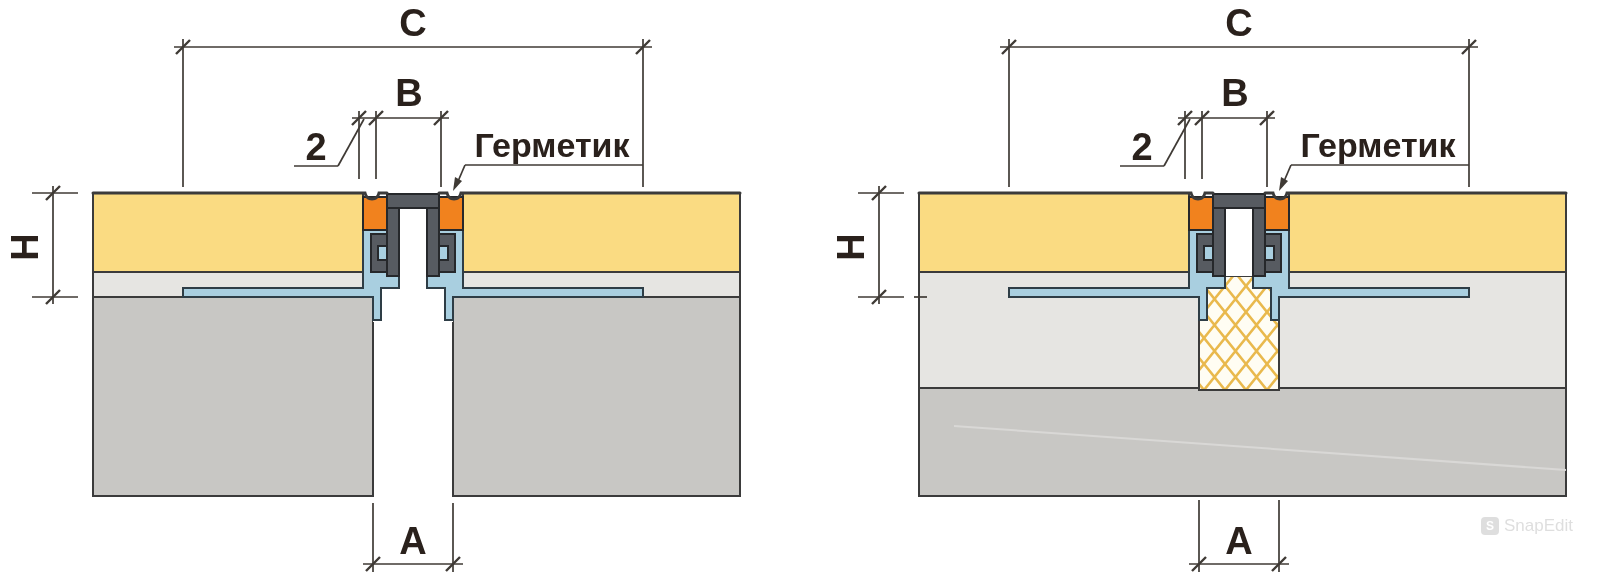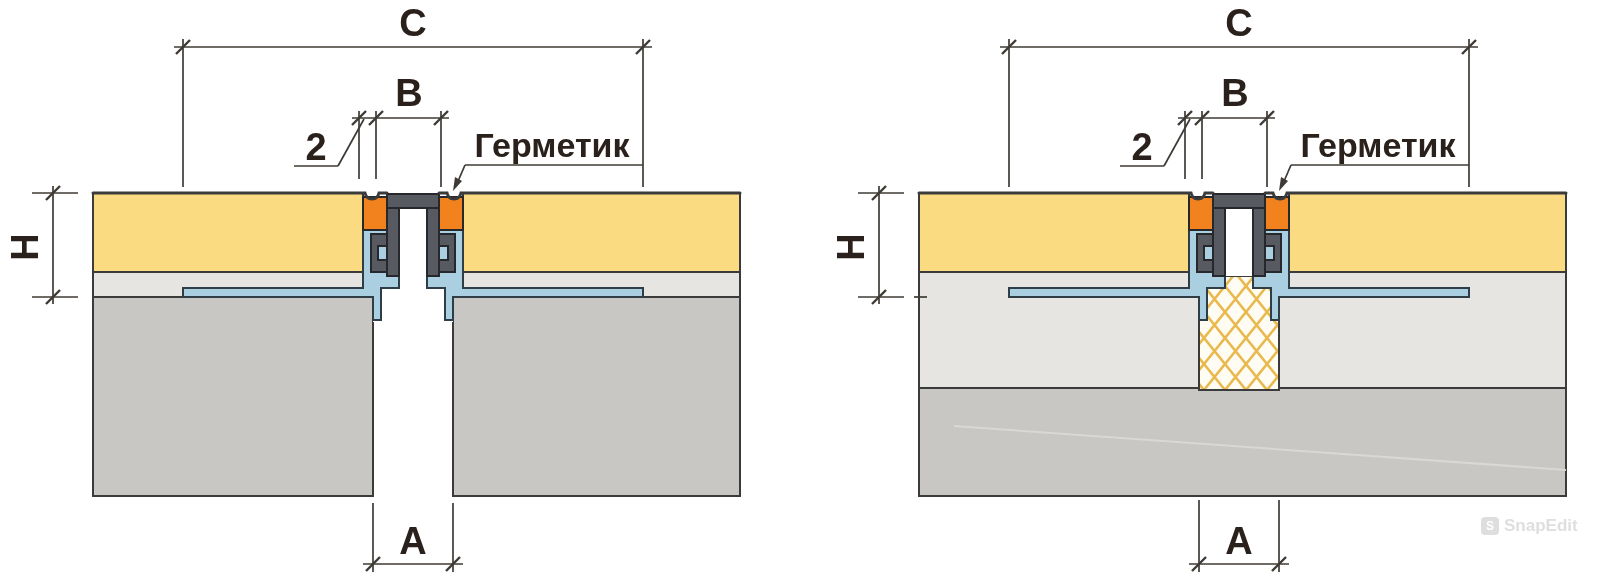--- a/index.html
+++ b/index.html
@@ -30,21 +30,21 @@
   .arrow{fill:var(--dim,#3f3a35);stroke:none;}
   .vein{stroke:var(--vein,#d9d8d6);stroke-width:2;}
   .watermark{
     position:absolute;left:1481px;top:516px;
     display:flex;align-items:center;gap:5px;opacity:.55;
   }
   .watermark .wm-box{
     width:18px;height:18px;border-radius:4px;background:var(--watermark,#c4c4c4);
     color:#fff;font-size:12px;font-weight:700;display:flex;align-items:center;justify-content:center;
   }
-  .watermark .wm-text{color:var(--watermark,#c4c4c4);font-size:17px;font-weight:700;}
+  .watermark .wm-text{color:var(--watermark,#c4c4c4);font-size:17px;font-weight:400;}
 </style>
 </head>
 <body>
 
 <svg class="diagram" style="left:0" width="780" height="583" viewBox="0 0 780 583">
 
   <g>
     <rect class="f-yellow ol" x="93" y="193" width="270" height="79"></rect>
     <rect class="f-yellow ol" x="463" y="193" width="277" height="79"></rect>
     <rect class="f-gl ol" x="93" y="272" width="647" height="25"></rect>

